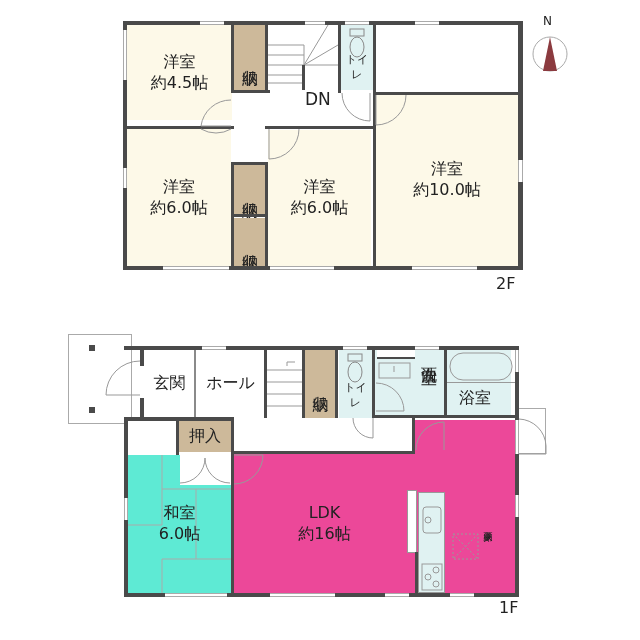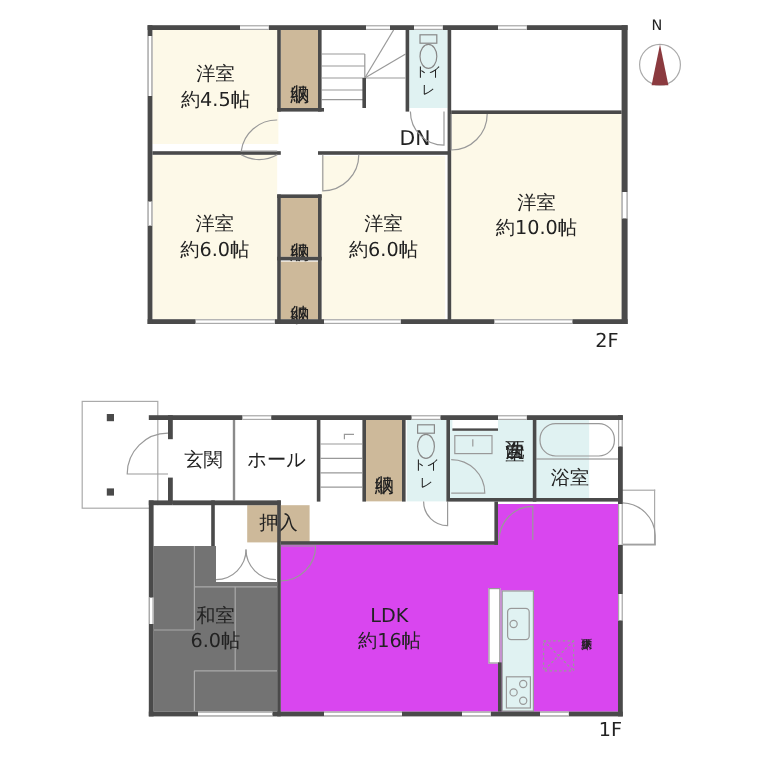--- a/index.html
+++ b/index.html
@@ -9,22 +9,22 @@
   .wall { position:absolute; background:#4a4a4a; }
   .thin { position:absolute; background:#8a8a8a; }
   .win { position:absolute; background:#ffffff; border-top:1px solid #aaa; border-bottom:1px solid #aaa; box-sizing:border-box; }
   .winv { position:absolute; background:#ffffff; border-left:1px solid #aaa; border-right:1px solid #aaa; box-sizing:border-box; }
   .lbl { font-size:16px; color:#222; }
   .sml { font-size:11px; color:#222; }
   .vert { writing-mode:vertical-rl; letter-spacing:1px; }
   .beige { background:#fdf9e8; }
   .brown { background:#cdb99a; }
   .aqua { background:#e0f2f2; }
-  .pink { background:#d946ef; }
-  .green { background:#737373; }
+  .pink { background:#ec4899; }
+  .green { background:#5eead4; }
   .white { background:#ffffff; }
   svg.door { position:absolute; overflow:visible; }
   .floor-label { position:absolute; font-size:16px; color:#222; }
 </style>
 </head>
 <body>
 
 <div class="abs" style="left:530px;top:12px;width:40px;height:70px;">
   <div class="abs" style="left:13px;top:2px;font-size:12px;">N</div>
   <svg class="abs" style="left:0;top:18px;" width="40" height="46" viewBox="0 0 40 46">
@@ -52,21 +52,21 @@
         <line x1="0" y1="50" x2="36" y2="50"></line>
         <line x1="0" y1="58" x2="36" y2="58"></line>
         <line x1="36" y1="40" x2="70" y2="40"></line>
         <line x1="36" y1="40" x2="60" y2="0"></line>
         <line x1="36" y1="40" x2="70" y2="20"></line>
         <line x1="36" y1="20" x2="36" y2="40"></line>
       </g>
       <rect x="34" y="40" width="3" height="25" fill="#4a4a4a"></rect>
     </svg>
   </div>
-  <div class="abs" style="left:305px;top:106px;font-size:17px;margin-left:28px;">DN</div>
+  <div class="abs" style="left:305px;top:89px;font-size:17px;">DN</div>
 
   <div class="room aqua" style="left:341px;top:25px;width:32px;height:65px;justify-content:flex-end;padding-bottom:8px;">
     <svg class="abs" style="left:6px;top:3px;" width="20" height="30">
         <rect x="3" y="1" width="14" height="7" fill="none" stroke="#888"></rect>
         <ellipse cx="10" cy="19" rx="7" ry="10" fill="none" stroke="#888"></ellipse>
       </svg>
     <span class="sml">トイレ</span>
   </div>
 
 
@@ -177,31 +177,31 @@
     <div class="abs white" style="left:2px;top:0;width:38px;height:9px;border-bottom:2px solid #4a4a4a;"></div>
     <svg class="abs" style="left:3px;top:12px;" width="34" height="18">
         <rect x="1" y="1" width="31" height="15" fill="none" stroke="#999"></rect>
         <line x1="16" y1="4" x2="16" y2="10" stroke="#999"></line>
       </svg>
     <svg class="door" style="left:1px;top:33px;" width="30" height="32">
       <path d="M0 0 A28 28 0 0 1 28 28 L0 28" fill="none" stroke="#999"></path>
     </svg>
     <span class="lbl vert" style="position:absolute;right:6px;top:4px;">洗面室</span>
   </div>
-  <div class="abs aqua" style="left:447px;top:30px;width:44px;height:67px;">
+  <div class="abs aqua" style="left:447px;top:30px;width:64px;height:67px;">
     <svg class="abs" style="left:2px;top:2px;" width="64" height="30">
         <rect x="1" y="1" width="62" height="27" rx="13" fill="none" stroke="#999"></rect>
       </svg>
     <div class="abs" style="left:0;top:32px;width:68px;height:1px;background:#999;"></div>
     <span class="lbl" style="position:absolute;left:12px;top:38px;">浴室</span>
   </div>
 
   <div class="abs white" style="left:234px;top:98px;width:180px;height:36px;"></div>
 
-  <div class="room brown" style="left:179px;top:101px;width:52px;height:31px;margin-left:27px;">
+  <div class="room brown" style="left:179px;top:101px;width:52px;height:31px;">
     <span class="lbl">押入</span>
   </div>
 
   <div class="room green" style="left:128px;top:135px;width:103px;height:138px;">
     <svg class="abs" style="left:0;top:0;" width="103" height="138">
       <g stroke="#aaa" fill="none">
         <line x1="34" y1="0" x2="34" y2="70"></line>
         <line x1="34" y1="34" x2="103" y2="34"></line>
         <line x1="0" y1="70" x2="34" y2="70"></line>
         <line x1="34" y1="104" x2="103" y2="104"></line>

